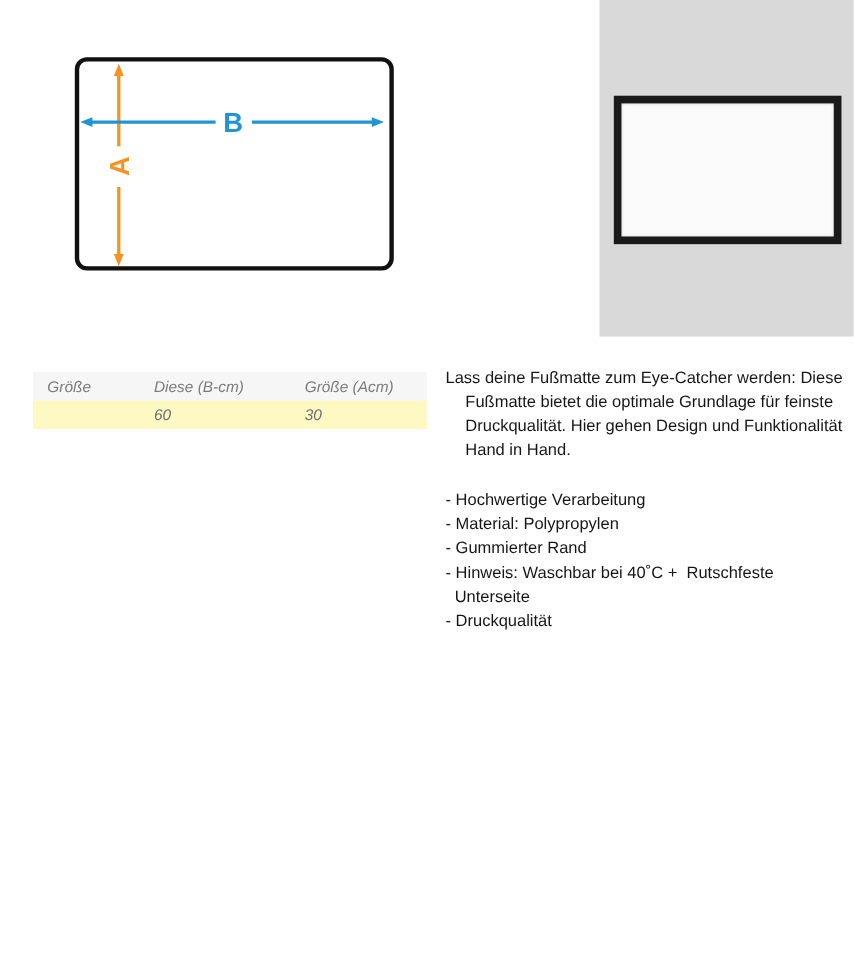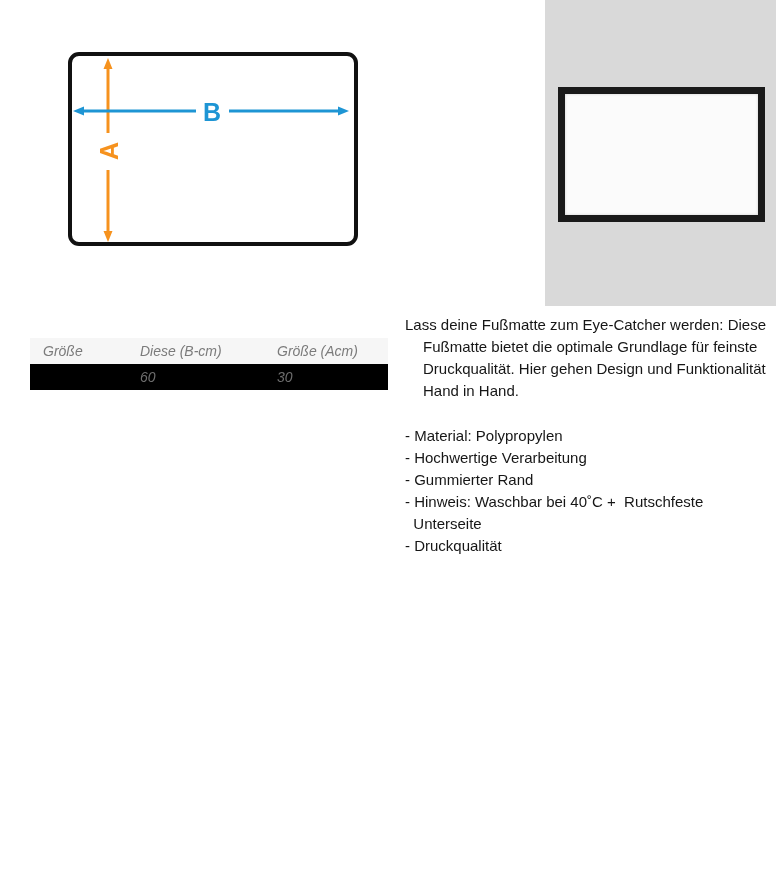--- a/index.html
+++ b/index.html
@@ -33,29 +33,29 @@
   }
 
   
   .size-table {
     position: absolute; left: 30px; top: 338px;
     width: 358px;
     font-size: 14px;
   }
   .size-table .tr { display: flex; height: 26px; align-items: center; }
   .size-table .tr.head { background: #f6f6f6; color: #7b7b7b; }
-  .size-table .tr.body { background: #000000; color: #6e6e6e; }
+  .size-table .tr.body { background: #fef9c3; color: #6e6e6e; }
   .size-table .td { overflow: hidden; white-space: nowrap; font-style: italic; }
   .size-table .td.c1 { width: 110px; padding-left: 13px; }
   .size-table .td.c2 { width: 137px; }
   .size-table .td.c3 { width: 111px; }
 
   
   .description {
-    position: absolute; left: 405px; top: 314px;
+    position: absolute; left: 405px; top: 333px;
     width: 362px;
     font-size: 15px; line-height: 22px;
     color: #161616;
   }
   .description .intro {
     white-space: pre-line;
     padding-left: 18px;
     text-indent: -18px;
   }
   .description .bullets { margin-top: 23px; }
@@ -103,22 +103,22 @@
       <div class="td c3">30</div>
     </div>
   </div>
 
   <div class="description">
     <p class="intro">Lass deine Fußmatte zum Eye-Catcher werden: Diese
 Fußmatte bietet die optimale Grundlage für feinste
 Druckqualität. Hier gehen Design und Funktionalität
 Hand in Hand.</p>
     <div class="bullets">
+      <div class="bullet">- Hochwertige Verarbeitung</div>
       <div class="bullet">- Material: Polypropylen</div>
-      <div class="bullet">- Hochwertige Verarbeitung</div>
       <div class="bullet">- Gummierter Rand</div>
       <div class="bullet">- Hinweis: Waschbar bei 40˚C +  Rutschfeste
   Unterseite</div>
       <div class="bullet">- Druckqualität</div>
     </div>
   </div>
 
 </div>
 
 </body></html>

